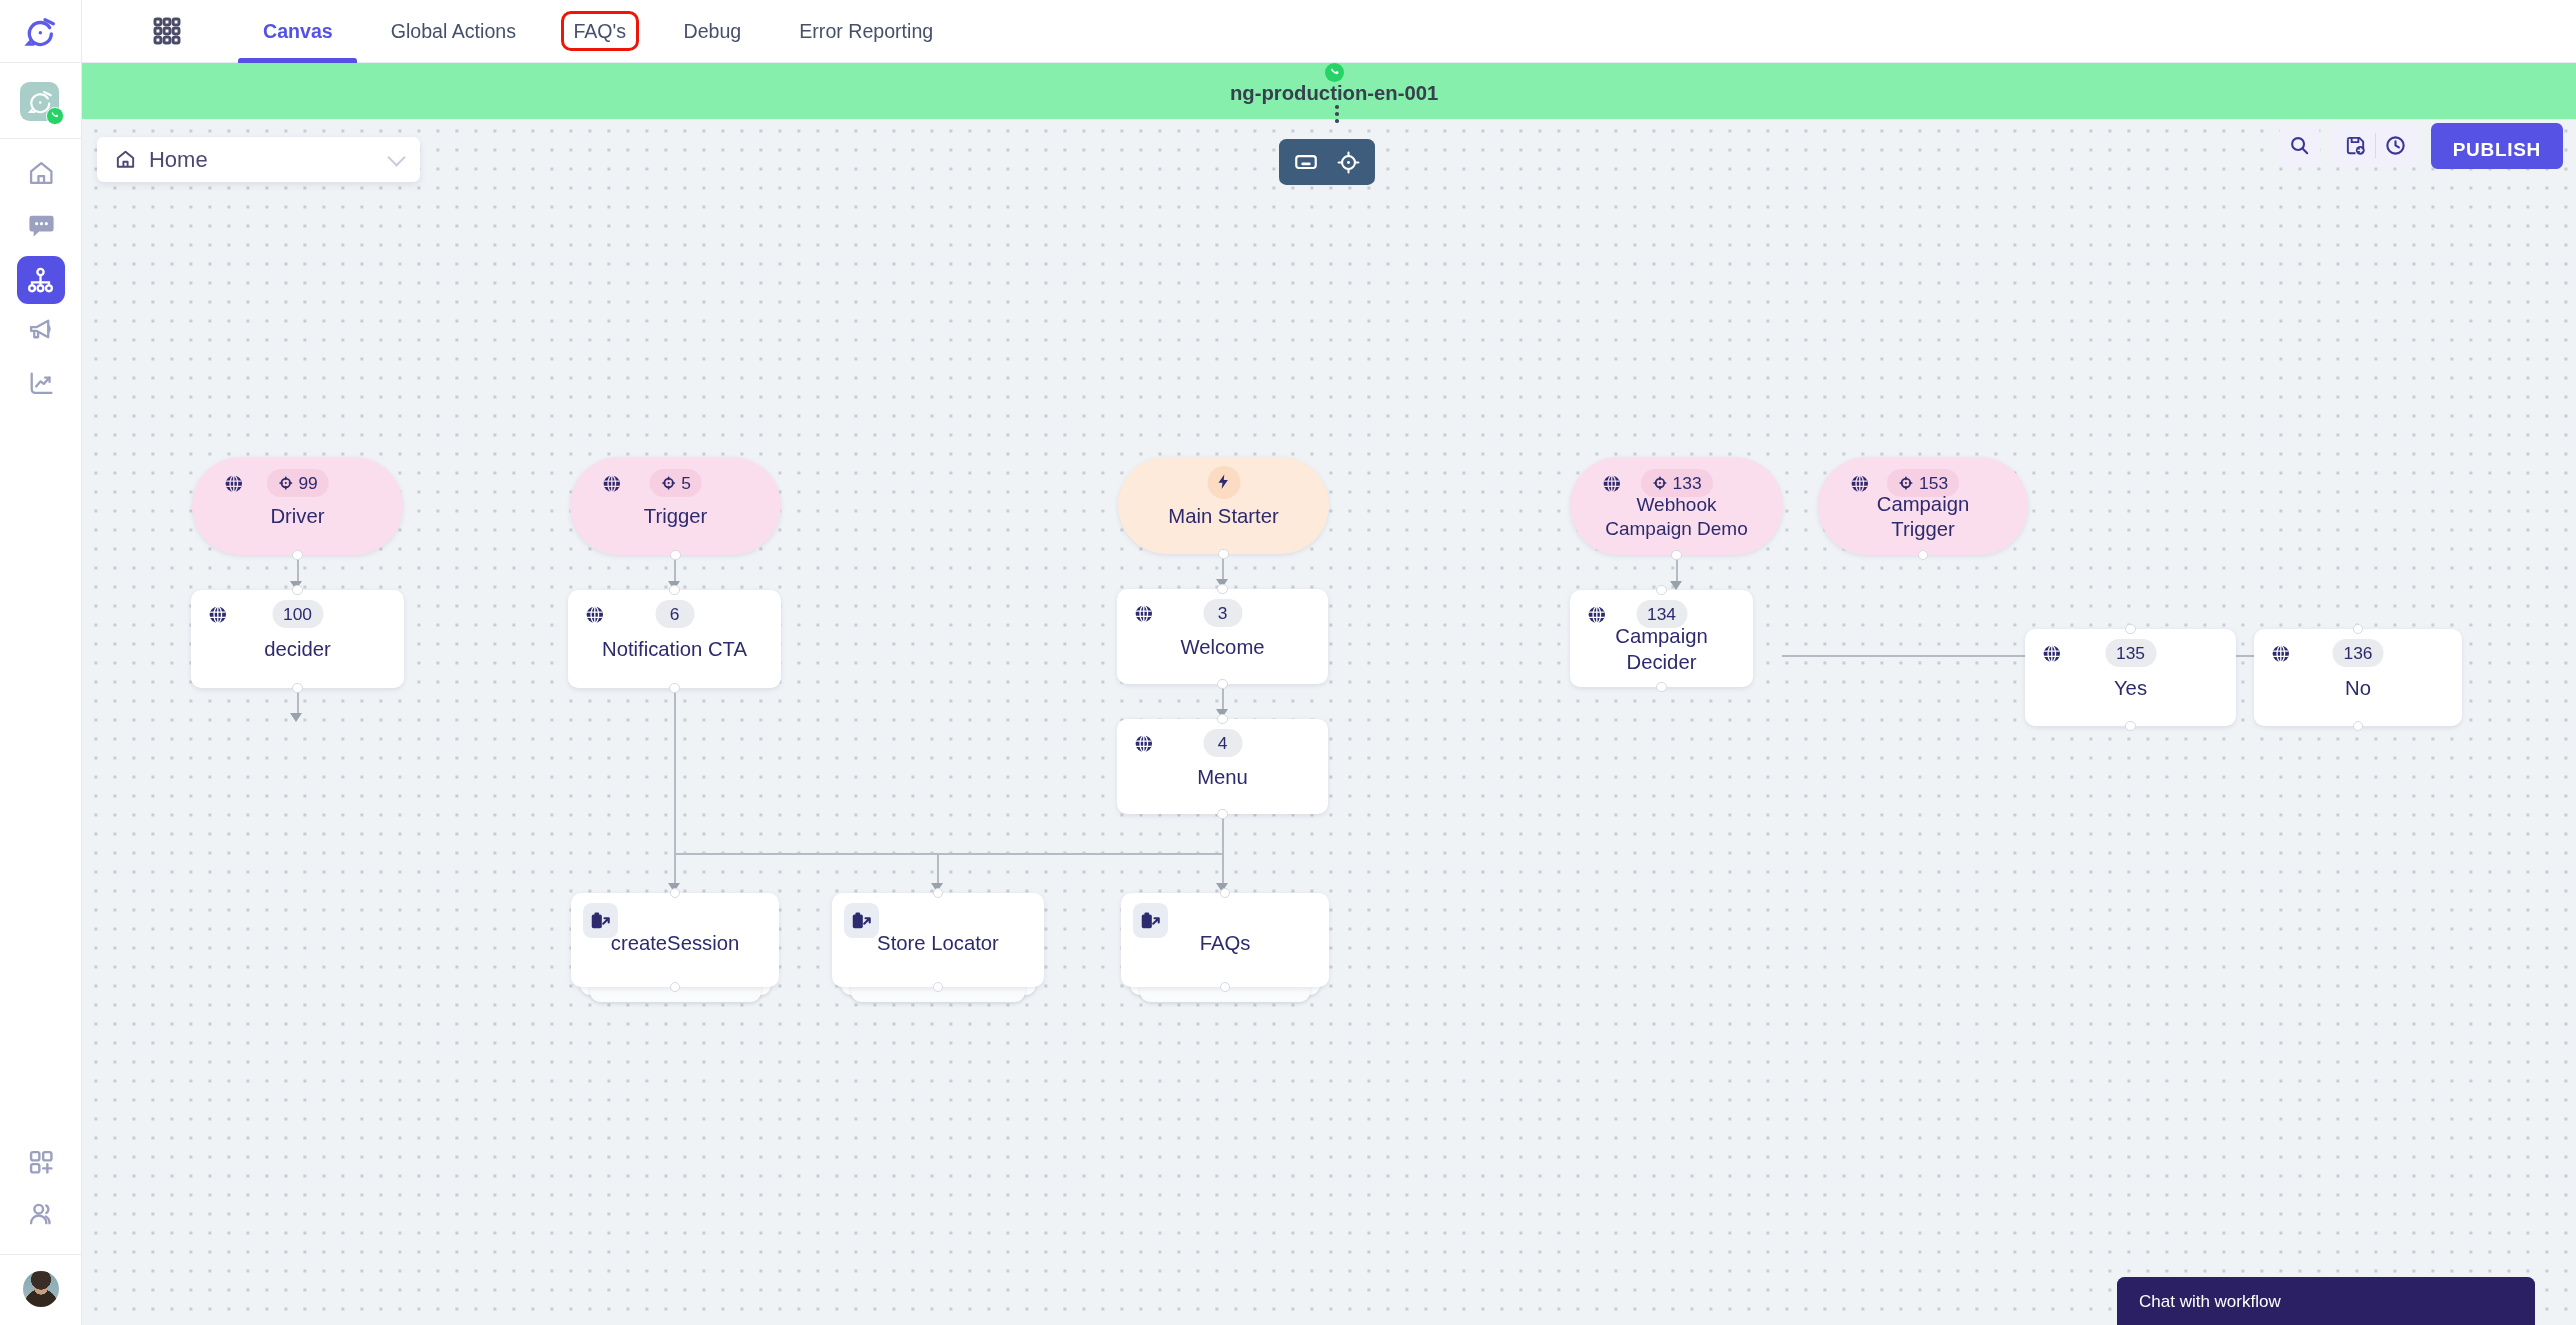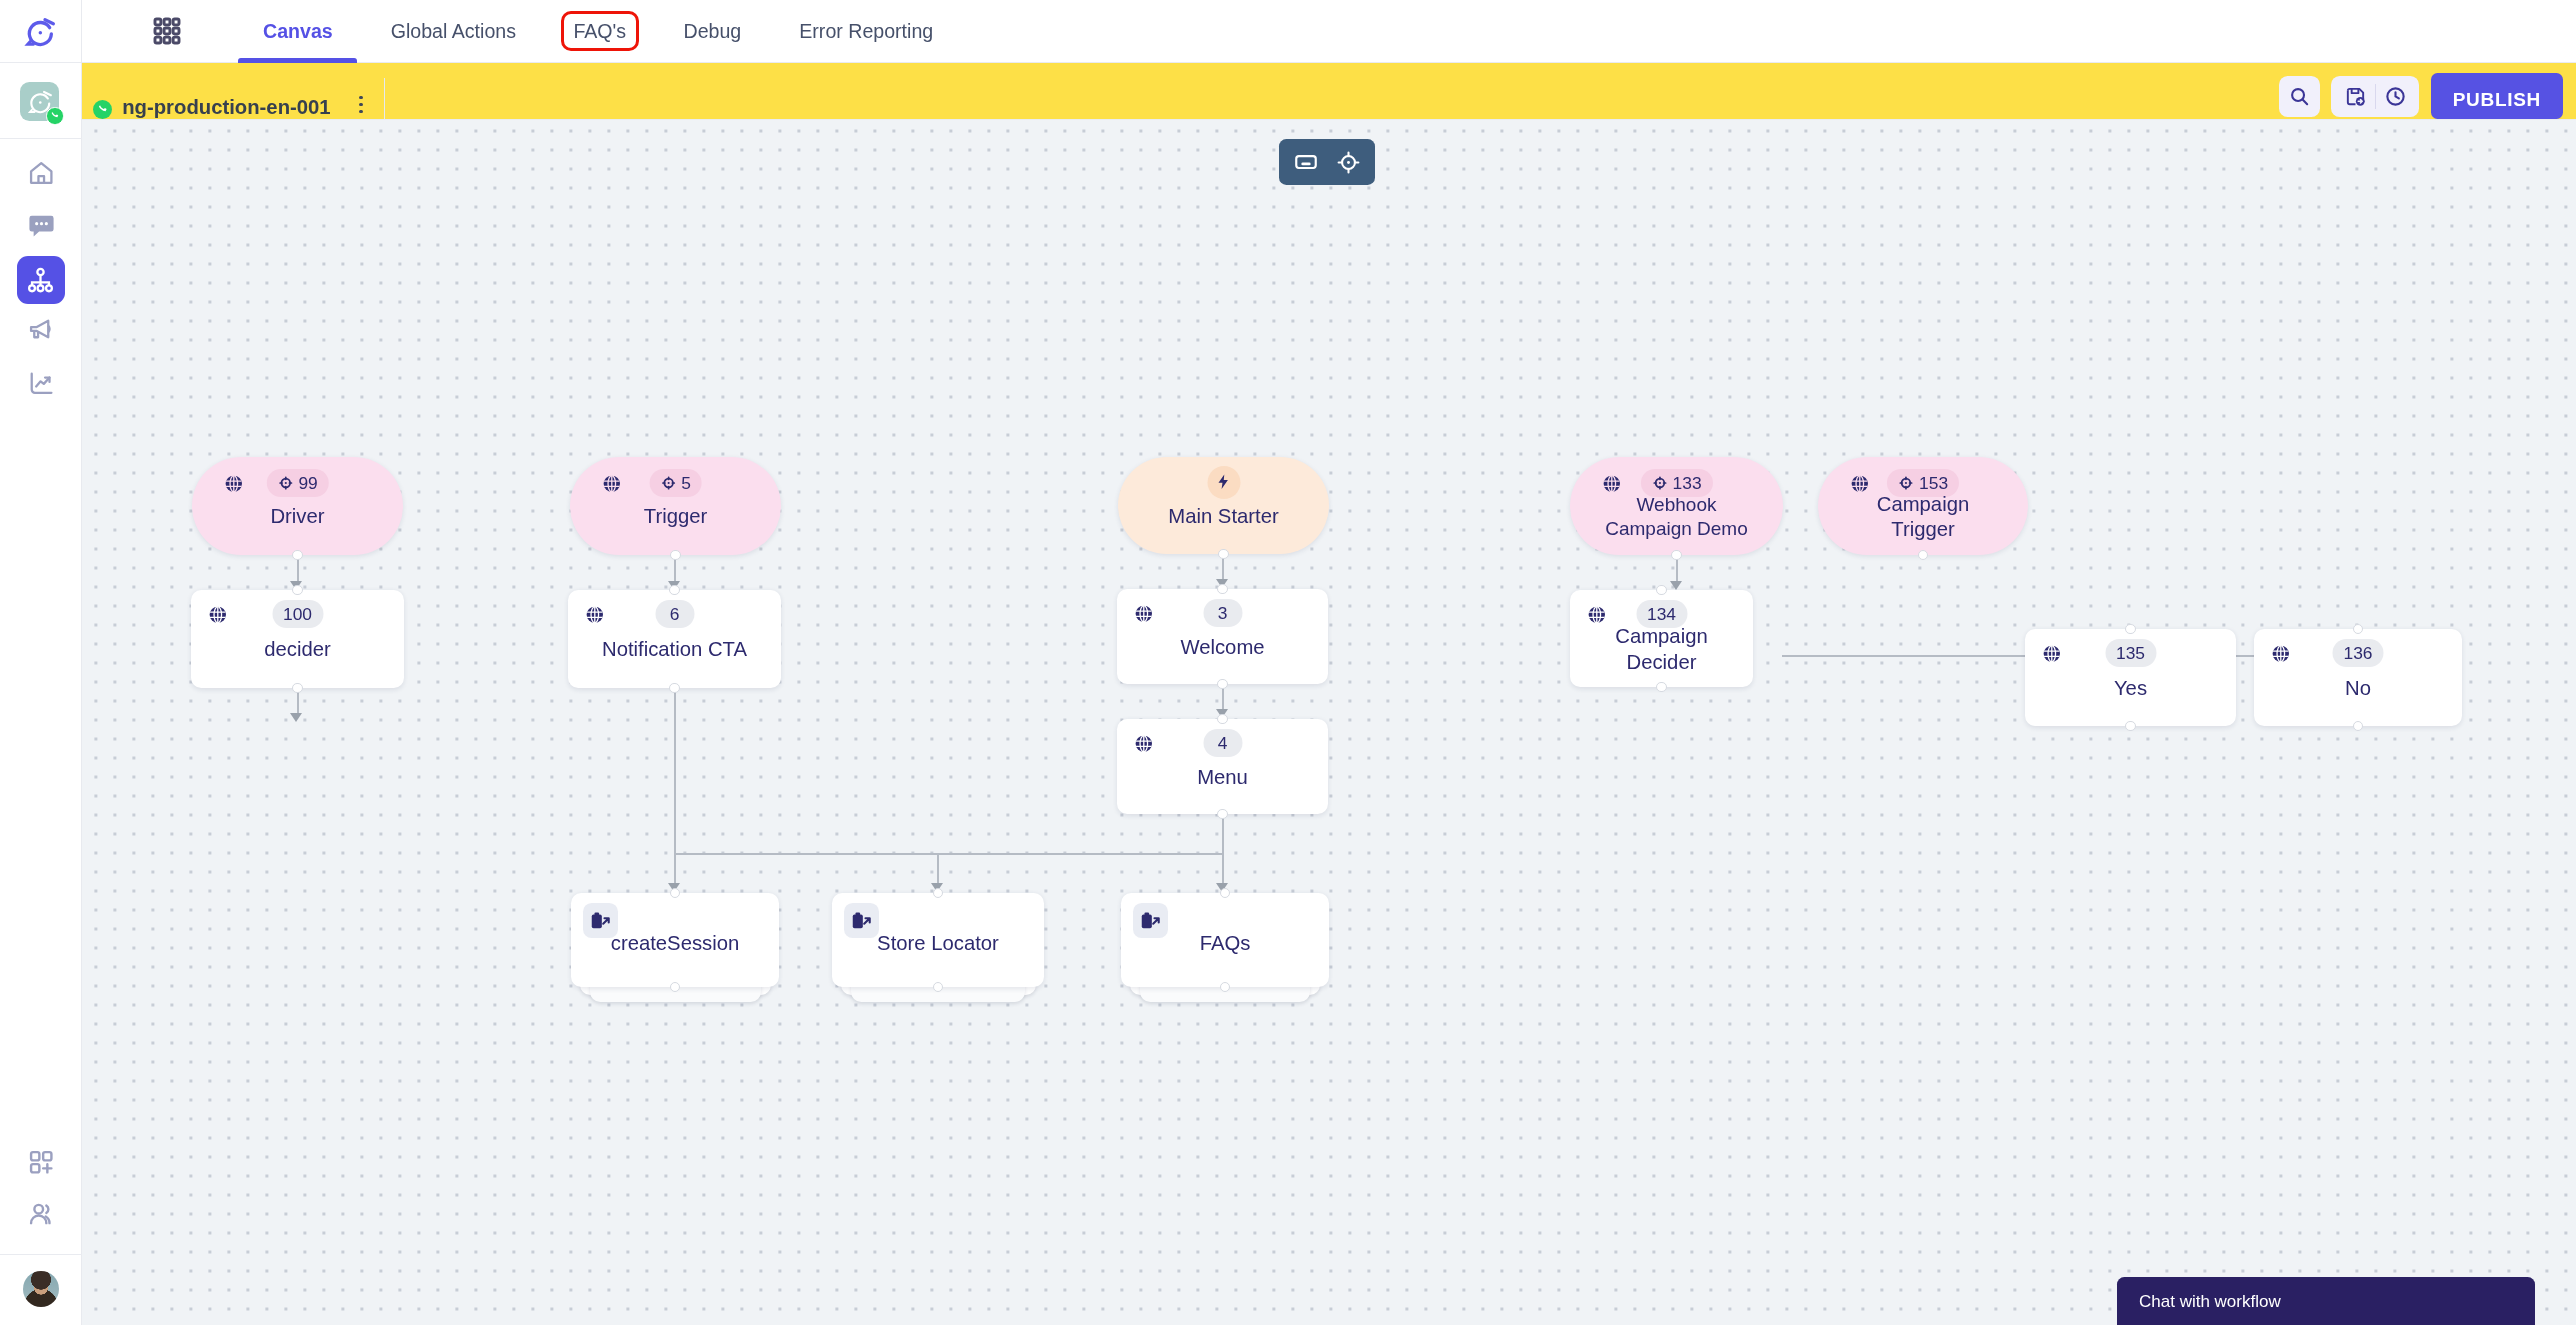--- a/index.html
+++ b/index.html
@@ -26,21 +26,21 @@
   
   .topnav { position:absolute; left:82px; top:0; right:0; height:63px; background:#fff; border-bottom:1.1px solid #e9ebf0; display:flex; align-items:center; z-index:25; }
   .grid-icon { margin-left:69px; width:32px; height:32px; color:#4b4a68; cursor:pointer; flex:none; }
   .tabs { display:flex; margin-left:51px; height:63px; }
   .tab { position:relative; display:flex; align-items:center; padding:0 29px; font-size:19.6px; font-weight:500; color:#46506a; cursor:pointer; white-space:nowrap; }
   .tab.active { color:#5551e5; font-weight:700; }
   .tab.active::after { content:""; position:absolute; left:4.4px; right:4.4px; bottom:0; height:4.4px; background:#5551e5; border-radius:2.9px 2.9px 0 0; }
   .annotated { border:3.6px solid #ee1408; padding:5.8px 9.4px; margin:-9.4px -13px; border-radius:10px; }
 
   
-  .wfbar { position:absolute; left:82px; top:63px; right:0; height:57px; background:#fde047; border-bottom:1.1px solid #e9ecf0; display:flex; align-items:flex-end; z-index:24; }
+  .wfbar { position:absolute; left:82px; top:63px; right:0; height:57px; background:#86efac; border-bottom:1.1px solid #e9ecf0; display:flex; align-items:center; z-index:24;flex-direction:column; }
   .wa-lg { margin-left:11px; width:19px; height:19px; border-radius:50%; background:#25d366; display:flex; align-items:center; justify-content:center; flex:none; }
   .wf-name { margin-left:10.2px; font-size:20.3px; font-weight:600; color:#37404e; }
   .kebab { margin-left:16px; width:29px; height:29px; display:flex; flex-direction:column; align-items:center; justify-content:center; gap:3.6px; cursor:pointer; }
   .kebab i { width:3.6px; height:3.6px; border-radius:50%; background:#3f4756; }
   .bar-div { margin-left:8.7px; width:1.1px; height:41px; background:#e6e9ee; }
   .wf-right { margin-left:auto; margin-right:13px; display:flex; align-items:center; gap:11.6px; }
   .icon-btn { width:41px; height:41px; border-radius:8.7px; background:#f1f0fb; color:#3b3597; display:flex; align-items:center; justify-content:center; cursor:pointer; }
   .icon-group { height:41px; border-radius:8.7px; background:#f1f0fb; color:#3b3597; display:flex; align-items:center; padding:0 4.4px; }
   .icon-group .g-btn { width:39px; height:41px; display:flex; align-items:center; justify-content:center; cursor:pointer; }
   .icon-group .g-div { width:1.1px; height:25px; background:#d9d8ee; }
@@ -246,20 +246,30 @@
         </svg>
       </div>
     </div>
     <button class="publish-btn">PUBLISH</button>
   </div>
 </div>
 
 <div class="canvas">
 <div class="canvas-inner">
 
+  <div class="breadcrumb">
+    <span class="bc-ico">
+      <svg viewBox="0 0 24 24" width="23" height="23" fill="none" stroke="currentColor" stroke-width="2" stroke-linejoin="round">
+        <path d="M4 10.5 L12 4 L20 10.5 V19.5 H4 Z"></path>
+            <path d="M9.8 19.5 v-5.2 h4.4 v5.2"></path>
+      </svg>
+    </span>
+    <span class="bc-label">Home</span>
+    <span class="chev"></span>
+  </div>
 
   <div class="mini-toolbar">
     <span class="tb-btn">
       <svg viewBox="0 0 24 24" width="26" height="26" fill="none" stroke="#fff" stroke-width="2" stroke-linejoin="round">
         <rect x="3" y="6.5" width="18" height="11" rx="2.4"></rect>
             <path d="M9 13.8 h6" stroke-width="2.6" stroke-linecap="round"></path>
       </svg>
     </span>
     <span class="tb-btn">
       <svg viewBox="0 0 24 24" width="25" height="25" fill="none" stroke="#fff" stroke-width="2" stroke-linecap="round">

